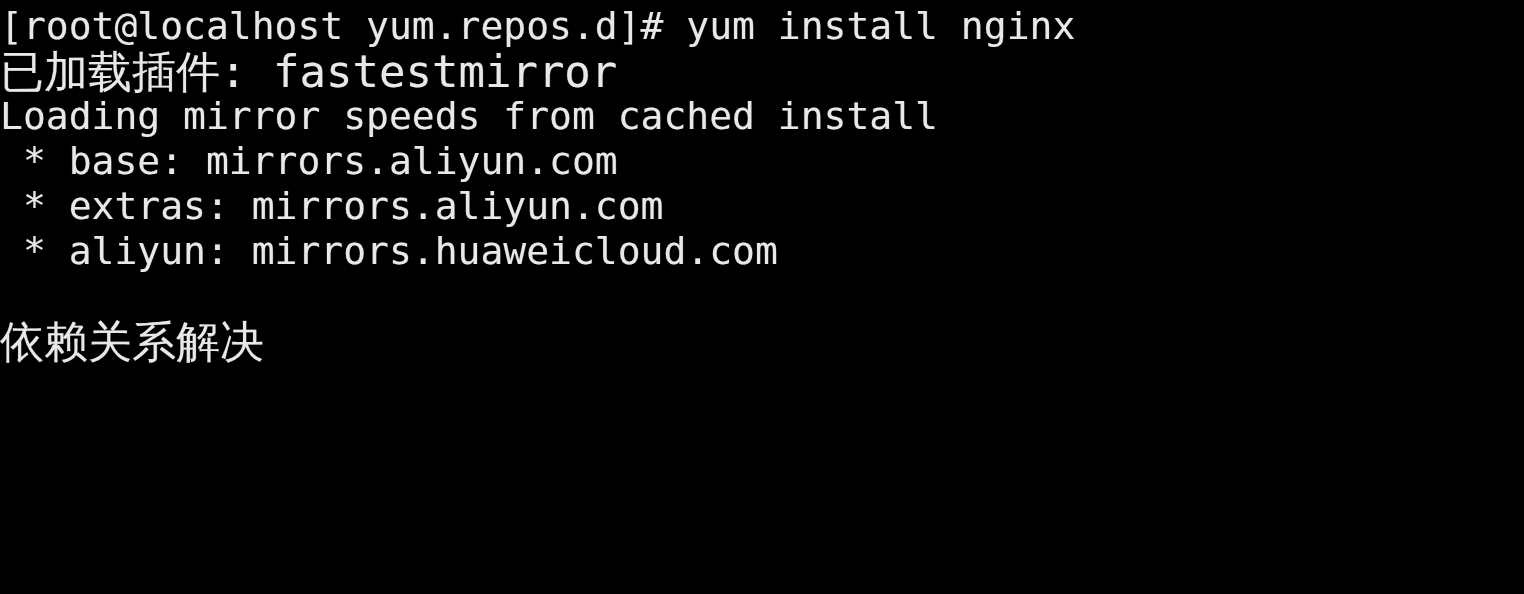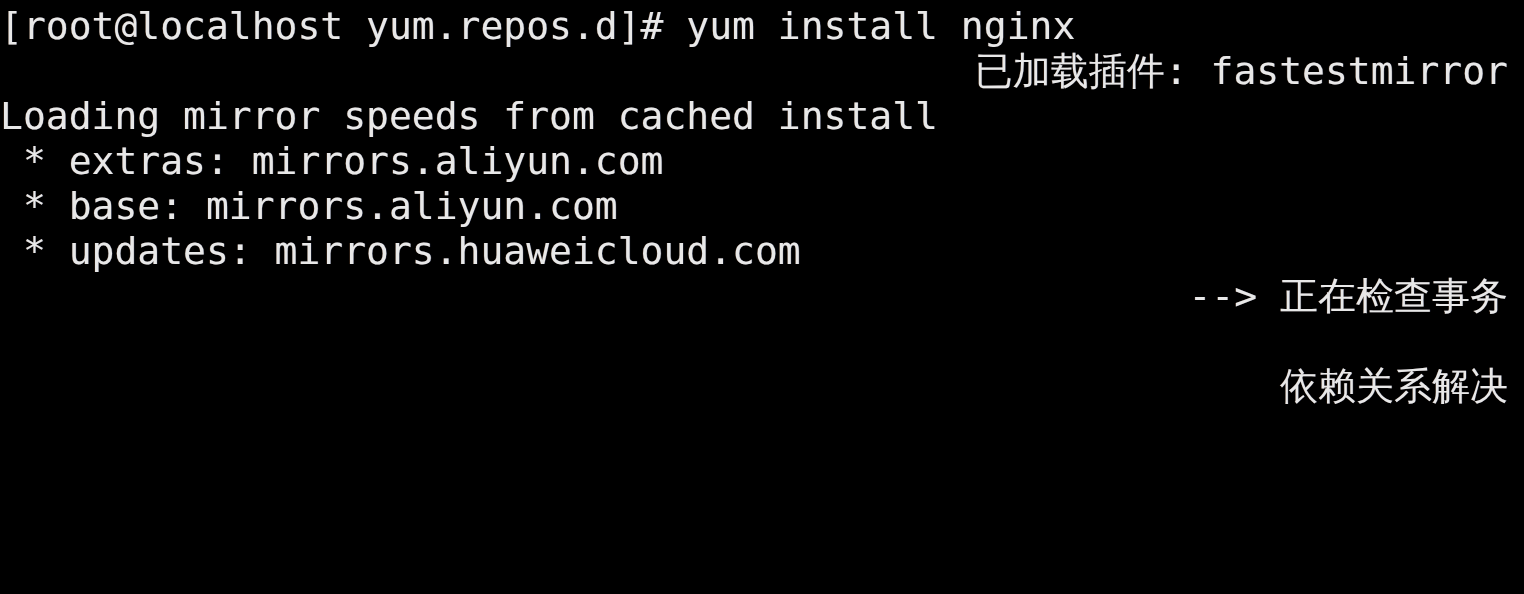--- a/index.html
+++ b/index.html
@@ -32,48 +32,46 @@
     font-size: 38px;
     letter-spacing: 0px;
     color: #e8e8e8;
     white-space: pre;
     font-family: "DejaVu Sans Mono", "Liberation Mono", monospace;
     text-shadow: 0.5px 0 0 rgba(120,140,200,0.35), -0.5px 0 0 rgba(190,120,60,0.30);
   }
 
   
   .term-line.cjk {
-    font-size: 38px;
-    text-align: right;
+    font-size: 44px;
   }
 
   .blank-line {
     display: block;
     height: 45px;
   }
 </style>
 </head>
 <body>
 
 <div id="terminal">
 
   <div class="term-line">[root@localhost yum.repos.d]# yum install nginx</div>
 
   <div class="term-line cjk">已加载插件: fastestmirror</div>
 
   <div class="term-line">Loading mirror speeds from cached install</div>
 
+  <div class="term-line"> * base: mirrors.aliyun.com</div>
+
   <div class="term-line"> * extras: mirrors.aliyun.com</div>
 
-  <div class="term-line"> * base: mirrors.aliyun.com</div>
-
-  <div class="term-line"> * updates: mirrors.huaweicloud.com</div>
+  <div class="term-line"> * aliyun: mirrors.huaweicloud.com</div>
 
 
-  <div class="term-line cjk">--&gt; 正在检查事务</div>
 
 
 
   <div class="blank-line"></div>
 
   <div class="term-line cjk">依赖关系解决</div>
 
 </div>
 
 </body></html>

